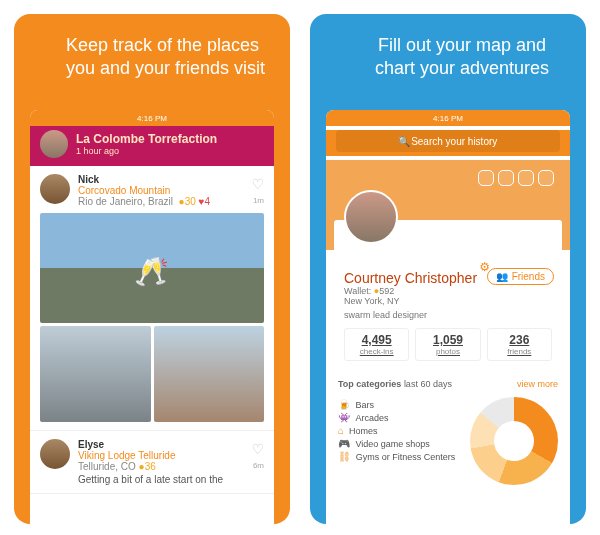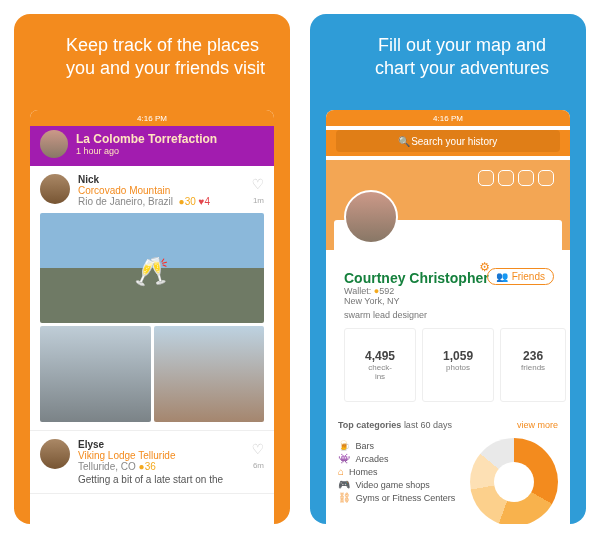--- a/index.html
+++ b/index.html
@@ -6,21 +6,21 @@
     body { width:600px; height:535px; display:flex; gap:20px; padding:14px; background:#fff; }
     .screen { width:278px; height:510px; border-radius:16px; overflow:hidden; position:relative; }
     .screen.left { background:#f38b1e; }
     .screen.right { background:#2f9cd7; }
     .headline { color:#fff; font-size:18px; line-height:1.3; padding:20px 24px 12px; font-weight:500; text-align:left;margin-left:28px;}
     .screen.right .headline{text-align:center;}
     .phone { position:absolute; bottom:0; left:16px; right:16px; top:96px; background:#fff; border-radius:8px 8px 0 0; overflow:hidden; font-size:11px; color:#444; }
 
     
     .status { height:16px; background:#f38b1e; color:#fff; font-size:8px; display:flex; justify-content:center; align-items:center; }
-    .self-row { background:#a21caf; color:#fff; display:flex; align-items:center; gap:8px; padding:4px 10px 8px; }
+    .self-row { background:#be185d; color:#fff; display:flex; align-items:center; gap:8px; padding:4px 10px 8px; }
     .avatar { width:28px; height:28px; border-radius:50%; background:linear-gradient(#c98,#876); }
     .avatar.sm { width:22px;height:22px;background:linear-gradient(#d8a,#964);}
     .avatar.prof { width:54px;height:54px;border:2px solid #fff;position:absolute;top:-30px;left:10px;background:linear-gradient(#c98,#876);}
     .self-info .venue{font-size:12px;font-weight:600;color:#ffe4bf;}
     .self-info .sub{font-size:9px;color:#ffe4bf;}
     .feed-item{padding:8px 10px;border-bottom:1px solid #eee;}
     .fi-head{display:flex;align-items:flex-start;gap:8px;position:relative;}
     .fi-head .avatar{width:30px;height:30px;border-radius:50%;background:linear-gradient(#a86,#753);}
     .fi-text{flex:1;}
     .name{font-weight:700;font-size:10px;color:#333;}
@@ -37,24 +37,24 @@
     .ph3{background:linear-gradient(#bdd2e1,#a5866e);}
     .body-text{font-size:10px;color:#555;margin-top:2px;}
     .cheers{position:absolute;top:145px;left:50%;transform:translateX(-50%);font-size:28px;color:#f3a91e;pointer-events:none;}
 
     
     .search{margin:4px 10px 0;height:22px;background:#e07e17;border-radius:4px;color:#fff;font-size:10px;display:flex;align-items:center;justify-content:center;}
     .map{height:90px;background:#f3a654;margin-top:4px;position:relative;}
     .prof-card{background:#fff;margin:0 8px;border-radius:3px;padding:10px;position:relative;margin-top:-30px;}
     .friends-btn{position:absolute;right:8px;top:48px;border:1px solid #f38b1e;color:#f38b1e;border-radius:10px;font-size:10px;padding:2px 8px;}
     .gear{position:absolute;right:72px;top:40px;font-size:12px;color:#f38b1e;}
-    .prof-name{font-size:14px;font-weight:700;color:#15803d;padding-top:40px;}
+    .prof-name{font-size:14px;font-weight:400;color:#c2410c;padding-top:40px;}
     .bio{font-size:9px;color:#777;}
     .stats{display:flex;gap:6px;margin-top:8px;}
-    .stat{flex:1;border:1px solid #eee;border-radius:3px;text-align:center;padding:20px;}
+    .stat{flex:1;border:1px solid #eee;border-radius:3px;text-align:center;padding:4px;text-decoration:underline;}
     .stat .n{font-size:12px;font-weight:600;}
     .stat .l{font-size:8px;color:#888;}
     .topcat{padding:8px 12px 4px;font-size:9px;color:#666;}
     .topcat .vm{float:right;color:#f38b1e;}
     .chart-row{display:flex;gap:8px;padding:4px 12px 0;}
     .cats{flex:1;font-size:9px;color:#555;}
     .cats div{margin:2px 0;display:flex;align-items:center;gap:5px;}
     .cats .ico{font-size:10px;color:#f38b1e;}
     .donut{width:88px;height:88px;border-radius:50%;background:conic-gradient(#f38b1e 0 120deg,#f8b24d 120deg 200deg,#fcd08c 200deg 260deg,#fde0b4 260deg 310deg,#e9e9e9 310deg 360deg);position:relative;}
     .donut::after{content:"";position:absolute;inset:24px;background:#fff;border-radius:50%;}

